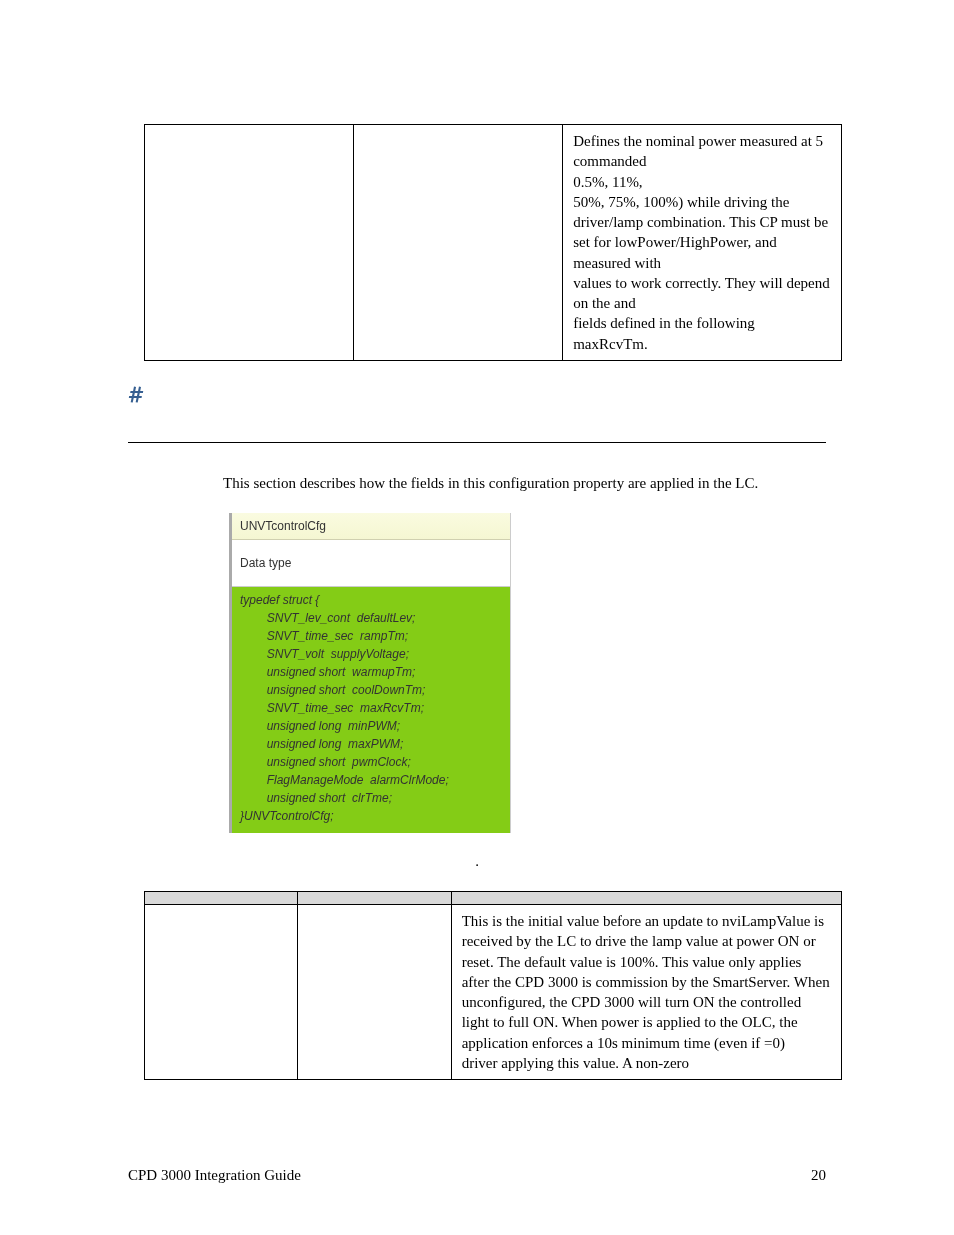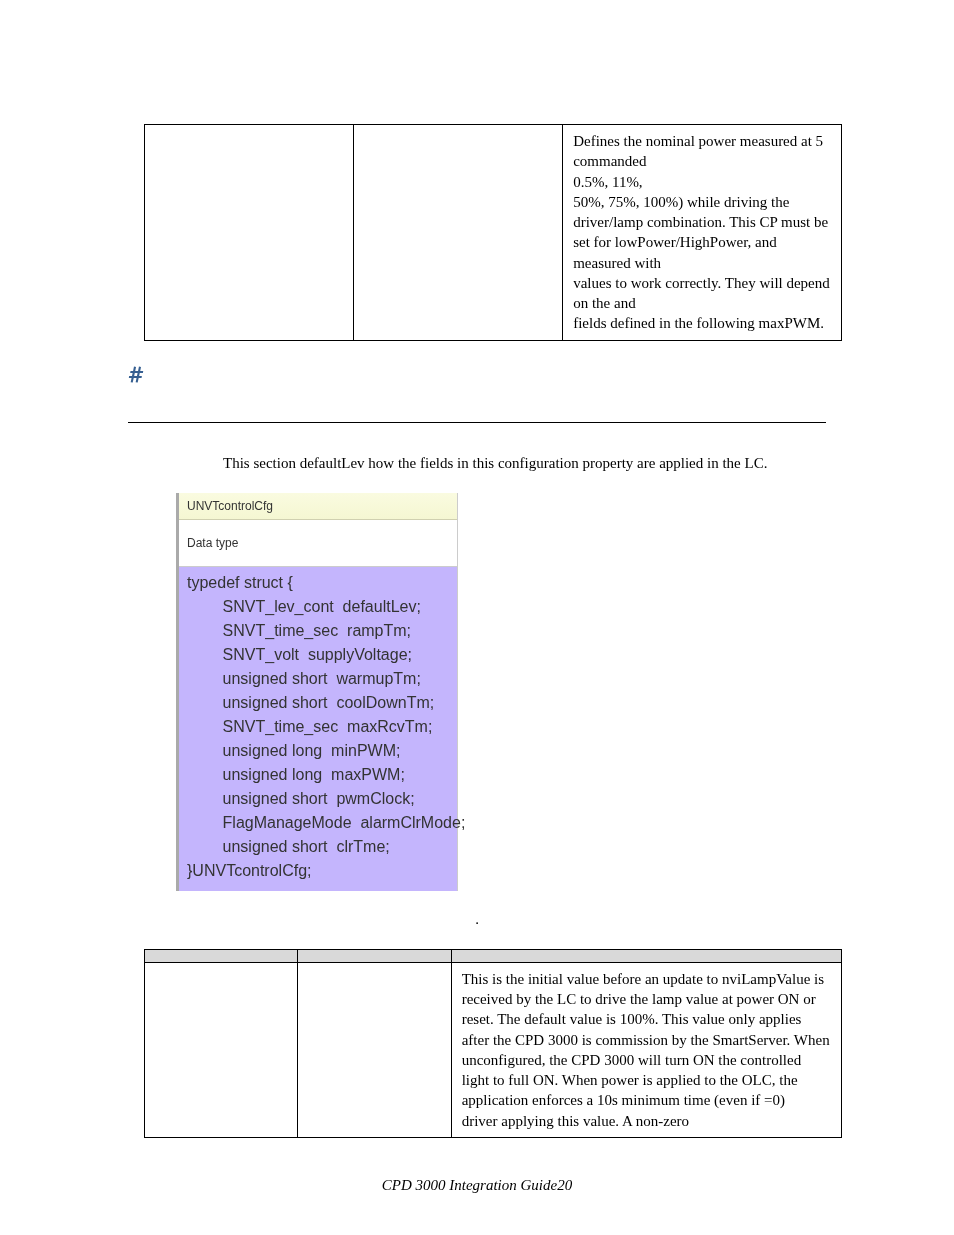--- a/index.html
+++ b/index.html
@@ -46,21 +46,21 @@
     border-bottom: 1px solid #000;
     margin-top: 30px;
     margin-bottom: 30px;
   }
   .body-text {
     margin-left: 95px;
     margin-right: 0;
     margin-bottom: 20px;
   }
   .struct-figure {
-    margin-left: 48px;
+    margin-left: 101px;
     width: 278px;
     border-left: 3px solid #aaa;
     border-right: 1px solid #ccc;
     font-family: Tahoma, Arial, sans-serif;
     font-size: 12px;
     line-height: 1.5;
     color: #333;
     margin-bottom: 10px;
   }
   .struct-figure .header {
@@ -69,39 +69,39 @@
     border-bottom: 1px solid #d0d0b0;
     font-size: 12px;
   }
   .struct-figure .subheader {
     background: #fff;
     padding: 14px 8px;
     border-bottom: 1px solid #ccc;
     font-size: 12px;
   }
   .struct-figure .codeblk {
-    background: #c4b5fd;
+    background: #84cc16;
     padding: 4px 8px 8px 8px;
     white-space: pre;
-    font-size: 16px;
+    font-size: 12px;
+    font-style: italic;
   }
   .caption {
     text-align: center;
     margin: 18px 0 22px;
     height: 18px;
   }
   .footer {
     position: absolute;
-    bottom: 40px;
+    bottom: 50px;
     left: 128px;
     right: 128px;
     display: flex;
-    justify-content: center;
+    justify-content: space-between;
     font-size: 15px;
-    font-style: italic;
   }
   .italic {
     font-style: italic;
   }
   .cell-para span { display: inline; }
   .indent { display: inline-block; width: 96px; }
   .indent2 { display: inline-block; width: 60px; }
 </style>
 </head>
 <body>
@@ -112,31 +112,31 @@
     <tbody>
         <tr>
       <td style="width:30%;"></td>
       <td style="width:30%;"></td>
       <td class="cell-para">
         <span>Defines the nominal power measured at 5 commanded</span>
         <br>
         <span class="indent"></span><span> 0.5%, 11%,</span><br>
         <span>50%, 75%, 100%) while driving the driver/lamp combination. This CP must be set for lowPower/HighPower, and measured with</span><br>
         <span>values to work correctly.  They will depend on the </span><span> and </span><br>
-        <span class="indent2"></span><span> fields defined in the following maxPWM.</span>
+        <span class="indent2"></span><span> fields defined in the following maxRcvTm.</span>
       </td>
     </tr>
   </tbody>
     </table>
 
   <div class="hash">#</div>
 
   <hr class="hr">
 
-  <p class="body-text">This section defaultLev how the fields in this configuration property are applied in the LC.</p>
+  <p class="body-text">This section describes how the fields in this configuration property are applied in the LC.</p>
 
   <div class="struct-figure">
     <div class="header">UNVTcontrolCfg</div>
     <div class="subheader">Data type</div>
     <div class="codeblk">typedef struct {
         SNVT_lev_cont  defaultLev;
         SNVT_time_sec  rampTm;
         SNVT_volt  supplyVoltage;
         unsigned short  warmupTm;
         unsigned short  coolDownTm;

